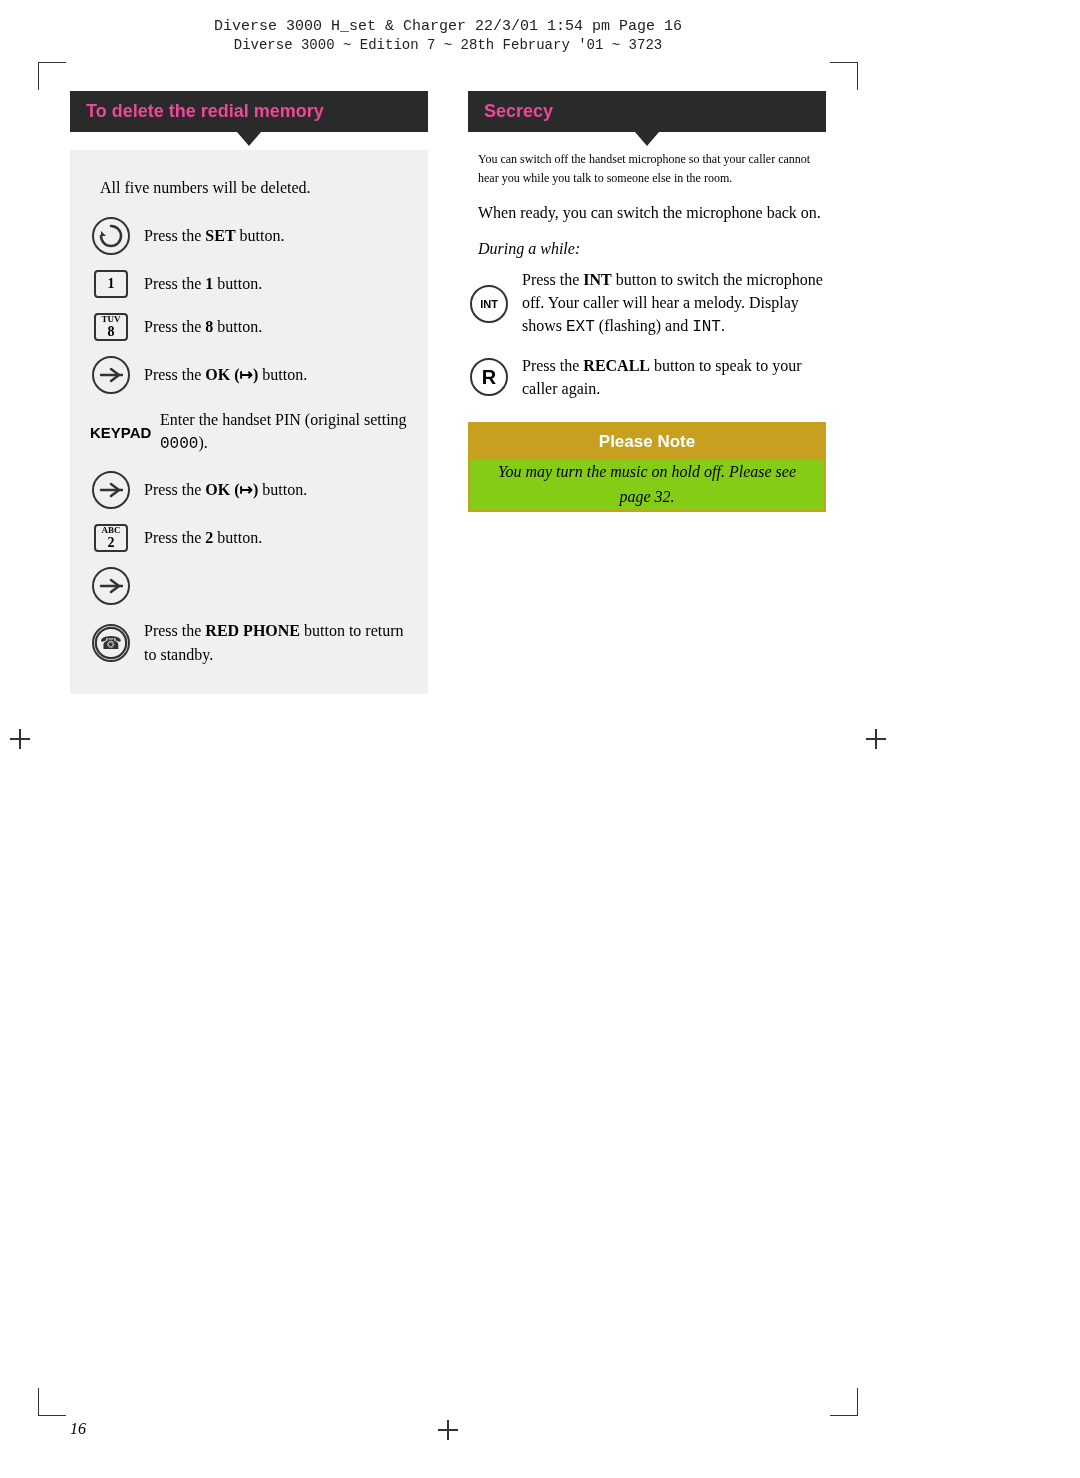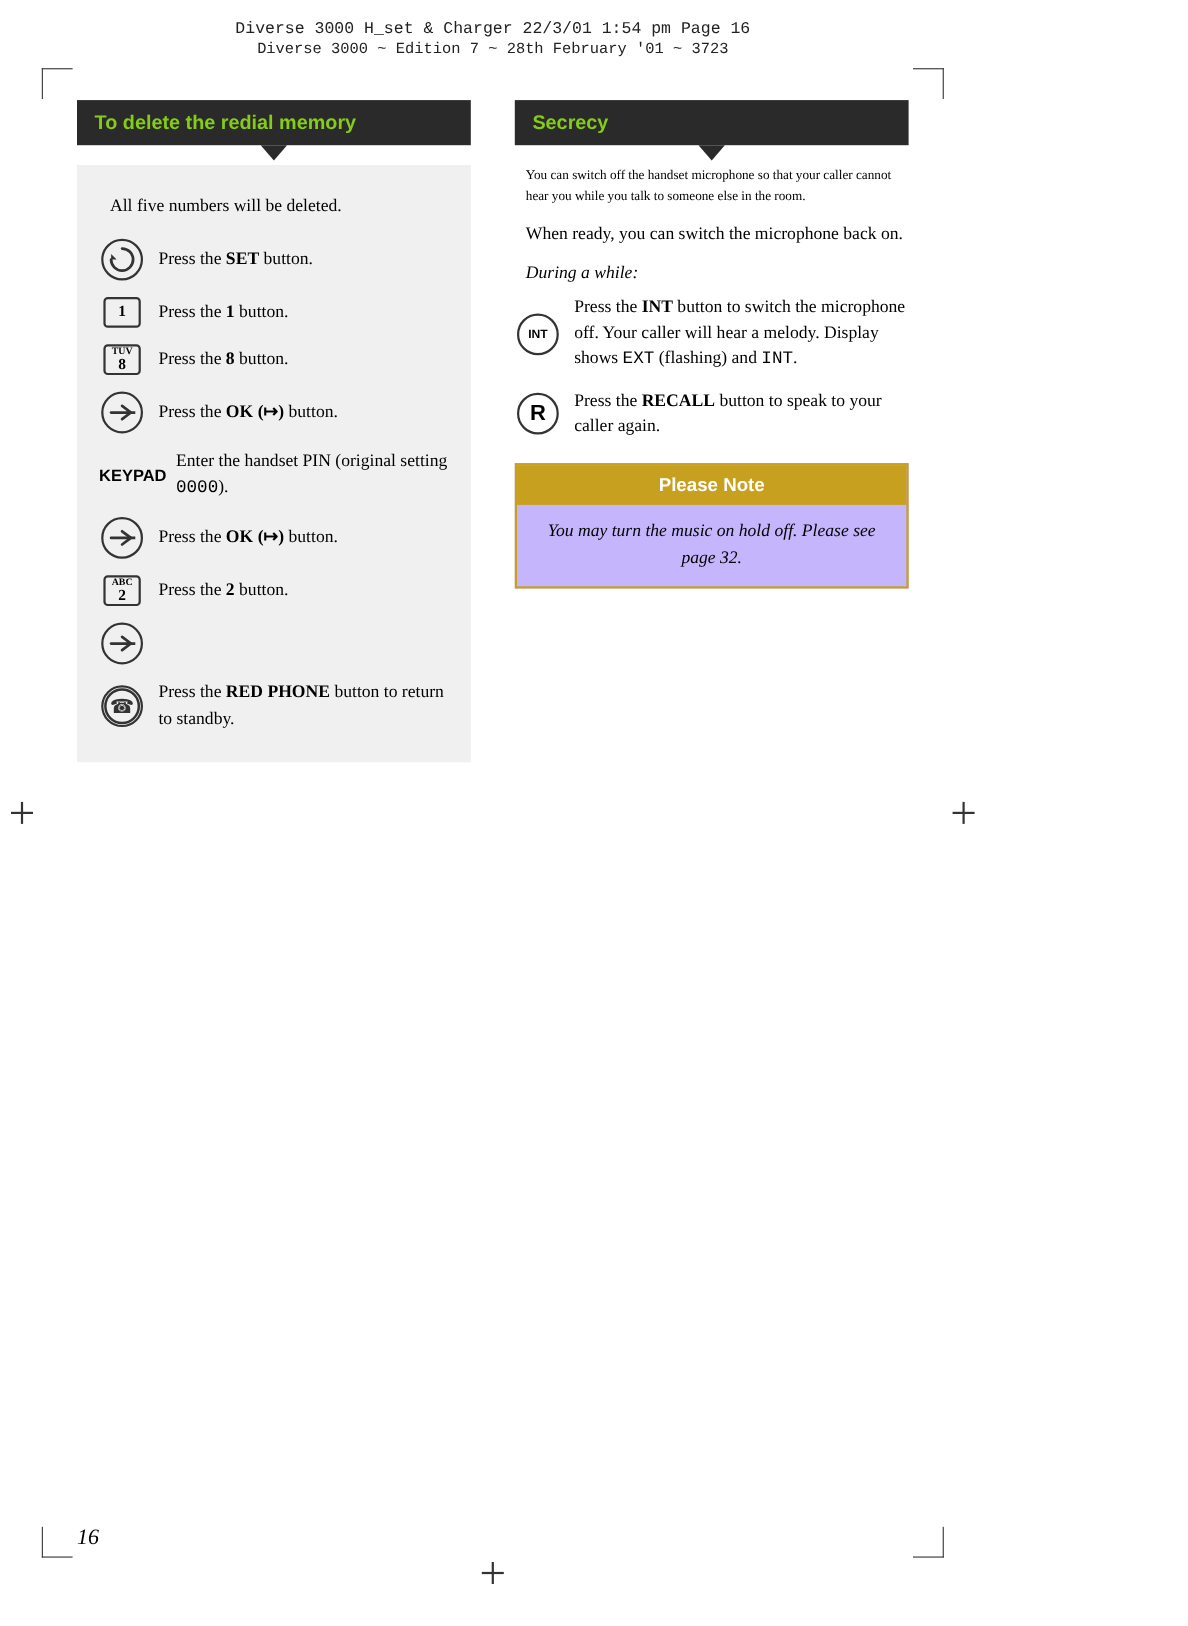--- a/index.html
+++ b/index.html
@@ -87,21 +87,21 @@
 
     
     .right-column {
       flex: 1;
       padding-left: 20px;
     }
 
     
     .section-header {
       background: #2a2a2a;
-      color: #84cc16;
+      color: #ec4899;
       font-weight: bold;
       font-size: 18px;
       padding: 10px 16px;
       margin-bottom: 18px;
       font-family: Arial, sans-serif;
     }
 
     
     .header-with-arrow {
       position: relative;
@@ -252,37 +252,37 @@
       align-items: center;
       justify-content: center;
       font-size: 20px;
       font-weight: bold;
       font-family: Arial, sans-serif;
     }
 
     
     .please-note-box {
       border: 2px solid #c8a020;
-      background: #c4b5fd;
+      background: #84cc16;
       padding: 0;
       margin-top: 22px;
     }
 
     .please-note-header {
       background: #c8a020;
       color: #fff;
       font-weight: bold;
       font-size: 17px;
       font-family: Arial, sans-serif;
       padding: 8px 16px;
       text-align: center;
     }
 
     .please-note-body {
-      padding: 12px 18px;
+      padding: 0 18px;
       font-size: 16px;
       font-style: italic;
       line-height: 1.55;
       text-align: center;
     }
 
     
     .secrecy-intro {
       font-size: 12px;
       line-height: 1.55;
@@ -301,23 +301,23 @@
     .during-call-label {
       font-style: italic;
       font-size: 16px;
       margin-bottom: 10px;
       padding-left: 10px;
     }
 
     
     .page-number {
       position: absolute;
-      bottom: 68px;
+      bottom: 40px;
       left: 70px;
-      font-size: 20px;
+      font-size: 16px;
       font-style: italic;
     }
 
     
     .mono {
       font-family: 'Courier New', Courier, monospace;
     }
 
     
     .steps-bg {

